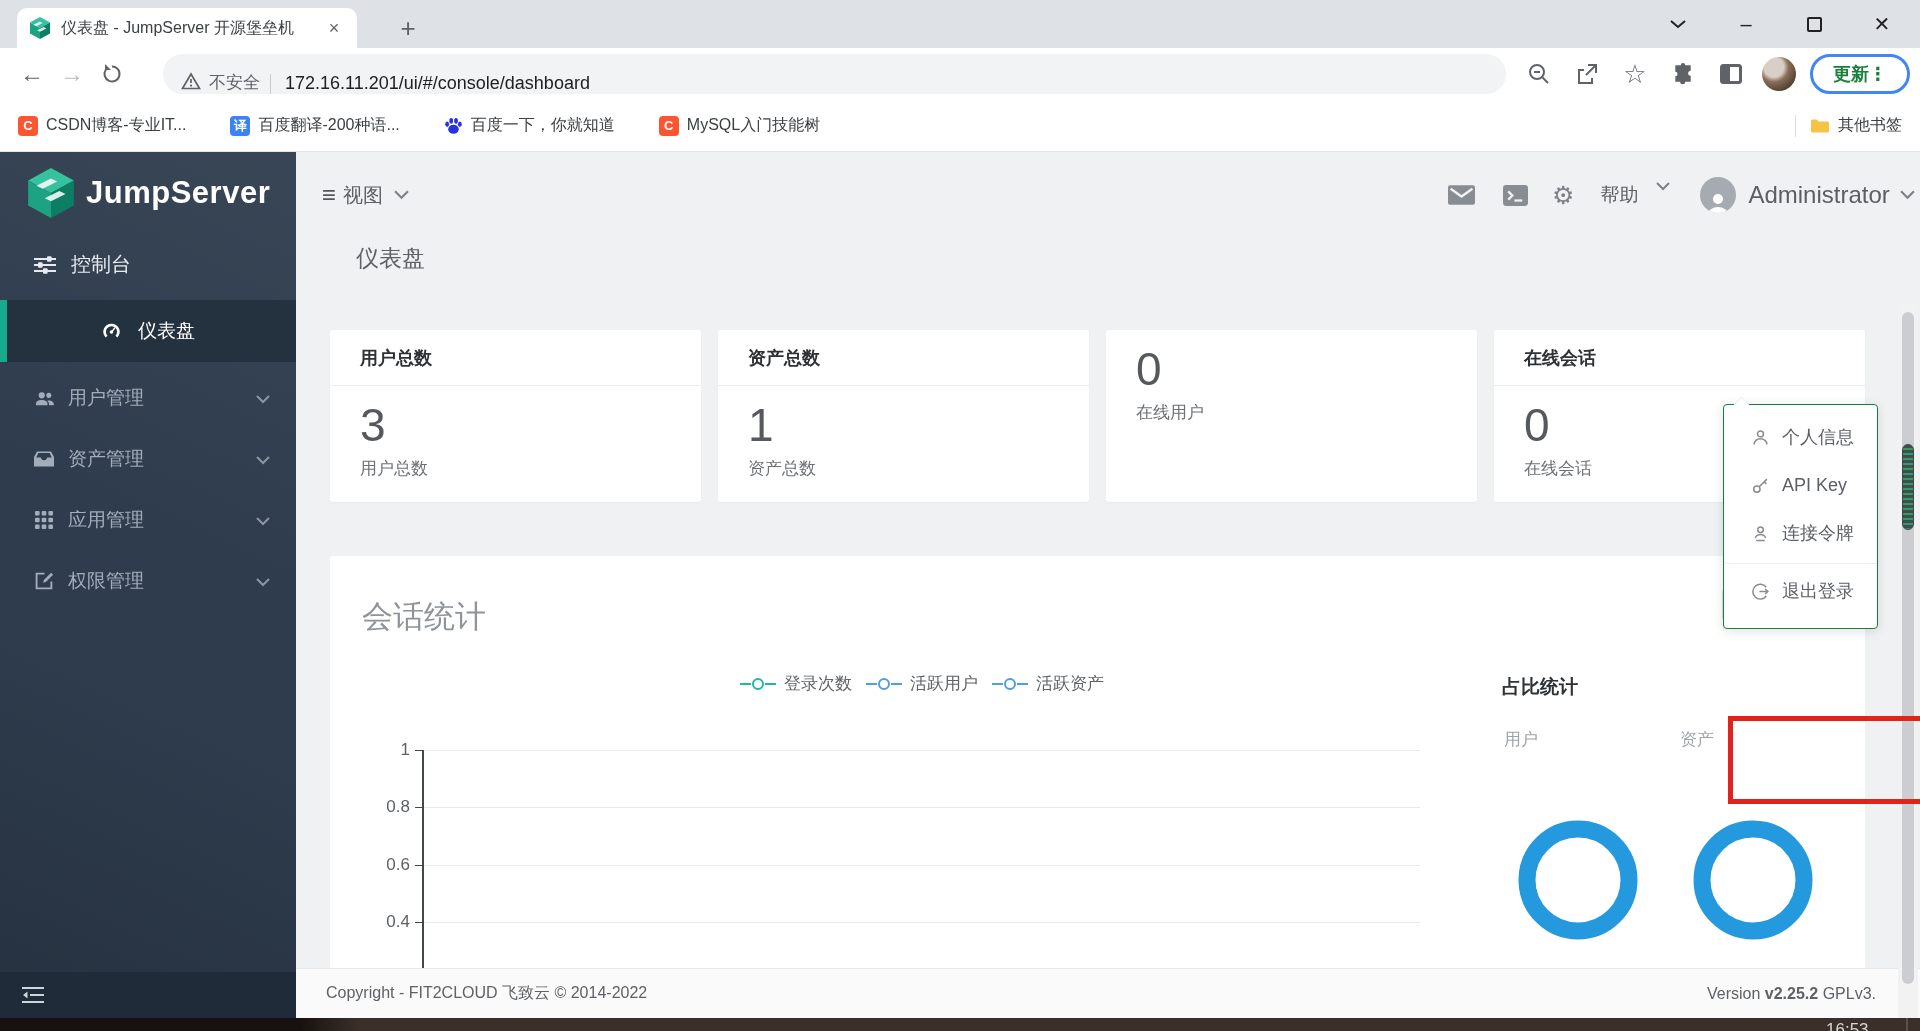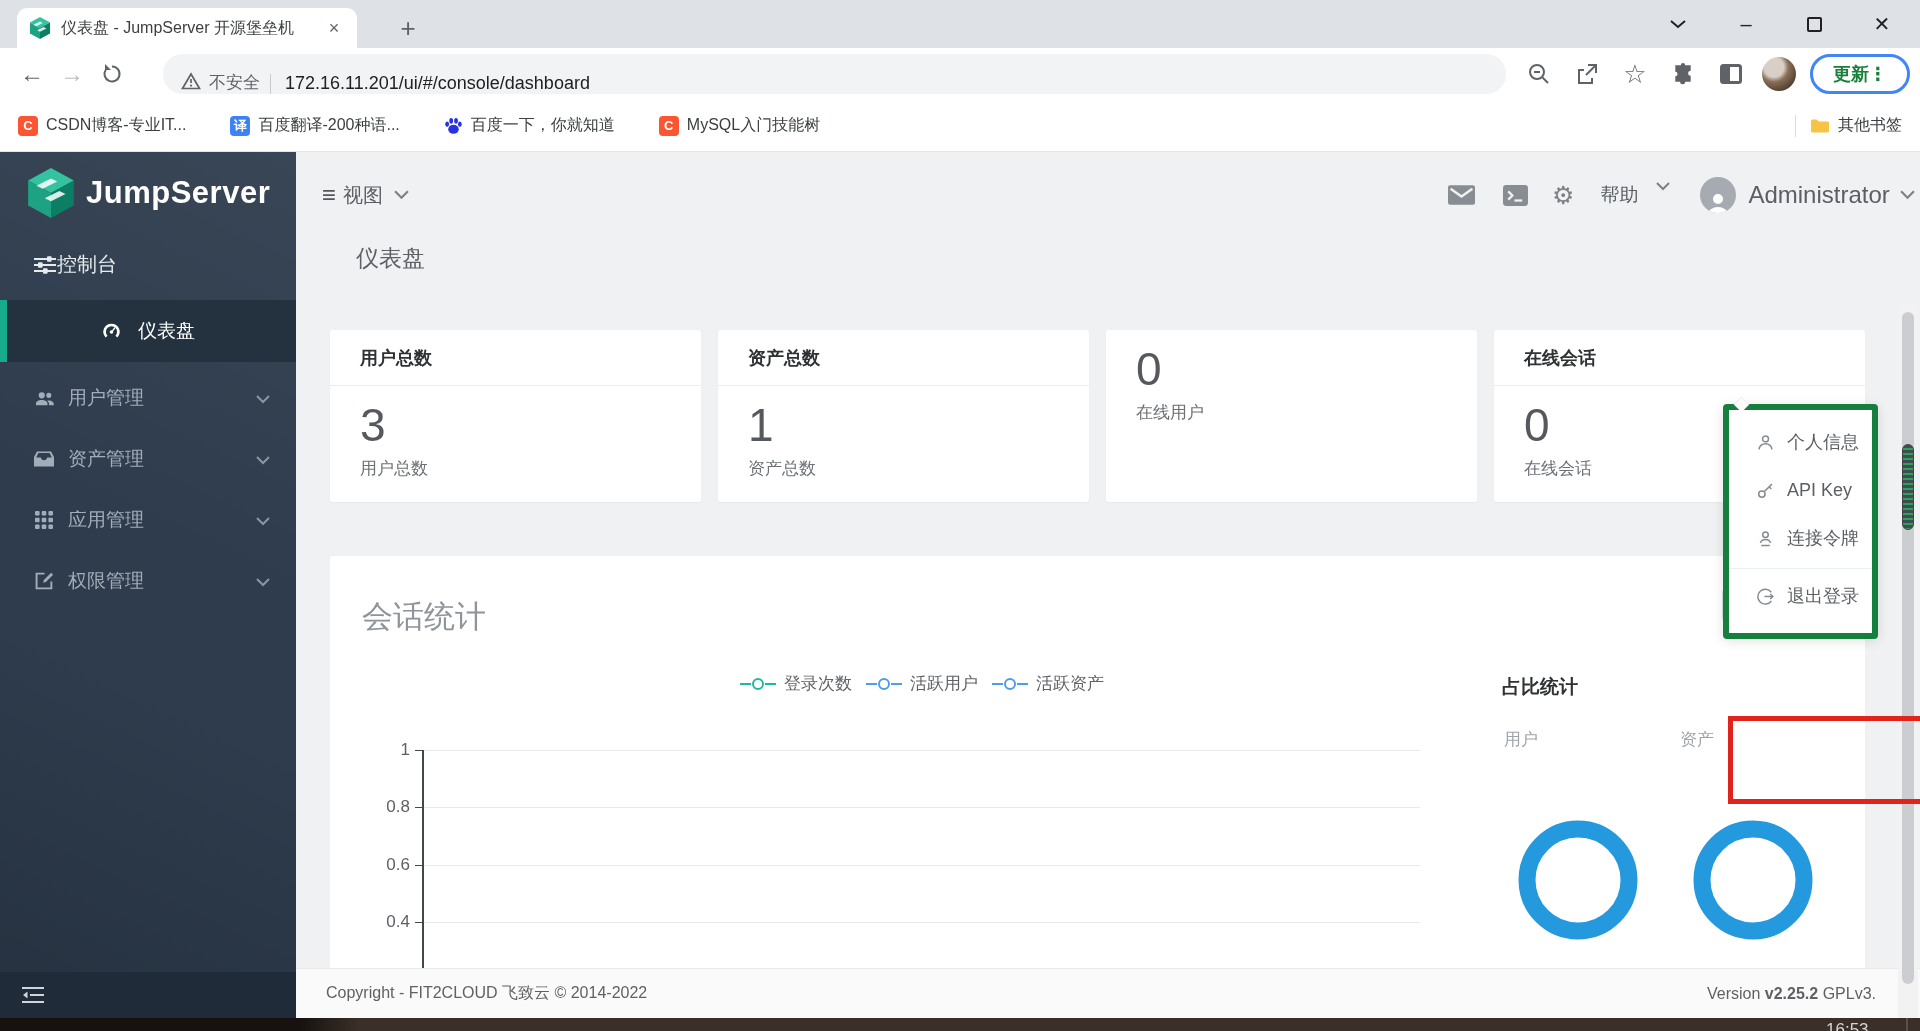--- a/index.html
+++ b/index.html
@@ -33,21 +33,21 @@
   .bm-badge.blue{background:#3b82f6;}
   .bm-spacer{flex:1;}
   .bm-sep{width:1px;height:22px;background:#dadce0;margin-right:14px;}
 
   
   .app{position:absolute;left:0;top:152px;width:1920px;height:866px;background:#f0f1f3;}
   .sidebar{position:absolute;left:0;top:0;width:296px;height:866px;background:#2e3c4d;overflow:hidden;}
   .sidebar::before{content:"";position:absolute;inset:0;background:linear-gradient(205deg,rgba(255,255,255,.05),transparent 45%),linear-gradient(25deg,rgba(0,0,0,.18),transparent 40%);pointer-events:none;}
   .brand{position:absolute;left:26px;top:14px;display:flex;align-items:center;gap:10px;}
   .brand-name{color:#fff;font-size:31px;font-weight:bold;letter-spacing:.5px;}
-  .console-row{position:absolute;left:33px;top:99px;display:flex;align-items:center;color:#e7ebef;font-size:20px;}
+  .console-row{position:absolute;left:33px;top:99px;display:flex;align-items:center;gap:14px;color:#e7ebef;font-size:20px;}
   .menu{position:absolute;left:0;top:148px;width:296px;}
   .side-item{position:relative;height:61px;display:flex;align-items:center;padding-left:33px;color:#a3adb9;font-size:19px;font-weight:500;}
   .side-item .ic{width:22px;display:flex;justify-content:center;margin-right:13px;}
   .side-item .chev{position:absolute;right:26px;color:#8b96a3;}
   .side-item.active{height:62px;background:#243240;color:#fff;padding-left:100px;margin-bottom:5px;}
   .side-item.active::before{content:"";position:absolute;left:0;top:0;width:7px;height:100%;background:#16ab8d;}
   .side-item.active .ic{margin-right:16px;}
   .side-foot{position:absolute;left:0;bottom:0;width:296px;height:46px;background:#1f2b39;display:flex;align-items:center;padding-left:22px;color:#cdd4db;}
 
   .main-topbar{position:absolute;left:322px;top:26px;height:34px;display:flex;align-items:center;gap:7px;color:#5b5f64;font-size:20px;}
@@ -80,21 +80,21 @@
   .axis-y{position:absolute;left:-2px;top:0;width:2px;height:237px;background:#41474d;}
   .ytick-mark{position:absolute;left:-9px;width:7px;height:1px;background:#41474d;}
   .ytick{position:absolute;left:-72px;width:58px;text-align:right;font-size:17px;color:#5d6166;transform:translateY(-50%);}
   .ratio-title{position:absolute;left:1172px;top:118px;font-size:19px;font-weight:bold;color:#2e3235;}
   .donut-label{position:absolute;top:172px;font-size:17px;color:#9fa4aa;}
   .donut{position:absolute;top:264px;}
 
   .page-footer{position:absolute;left:296px;top:816px;width:1624px;height:50px;background:#fafafa;border-top:1px solid #e8e8e8;display:flex;align-items:center;justify-content:space-between;padding:0 44px 0 30px;font-size:16px;color:#5e6266;}
 
   
-  .dropdown{position:absolute;left:1723px;top:252px;width:155px;background:#fff;border:6px solid #15803d;border-radius:4px;box-shadow:0 2px 12px rgba(0,0,0,.12);padding:8px 0 10px;z-index:30;}
+  .dropdown{position:absolute;left:1723px;top:252px;width:155px;background:#fff;border:1px solid #15803d;border-radius:4px;box-shadow:0 2px 12px rgba(0,0,0,.12);padding:8px 0 10px;z-index:30;}
   .dd-arrow{position:absolute;left:1736px;top:247px;width:11px;height:11px;background:#fff;transform:rotate(45deg);border-left:1px solid #ebeef5;border-top:1px solid #ebeef5;z-index:31;}
   .dd-item{height:48px;display:flex;align-items:center;padding-left:28px;gap:13px;font-size:18px;color:#5c6066;}
   .dd-item.logout{height:54px;}
   .dd-divider{border-top:1px solid #ebeef5;margin-top:6px;}
   .dd-ic{display:flex;color:#868b91;}
 
   
   .scroll-region{position:absolute;left:1898px;top:152px;width:20px;height:866px;background:#f2f2f3;z-index:20;}
   .scroll-thumb{position:absolute;left:4px;top:8px;width:12px;height:672px;background:#cbcdd0;border-radius:6px;}
   .scroll-artifact{position:absolute;left:4px;top:140px;width:12px;height:86px;border-radius:6px;background:repeating-linear-gradient(180deg,#434c52 0 3px,#2ea05c 3px 5px);border:1px solid #3d444a;}

